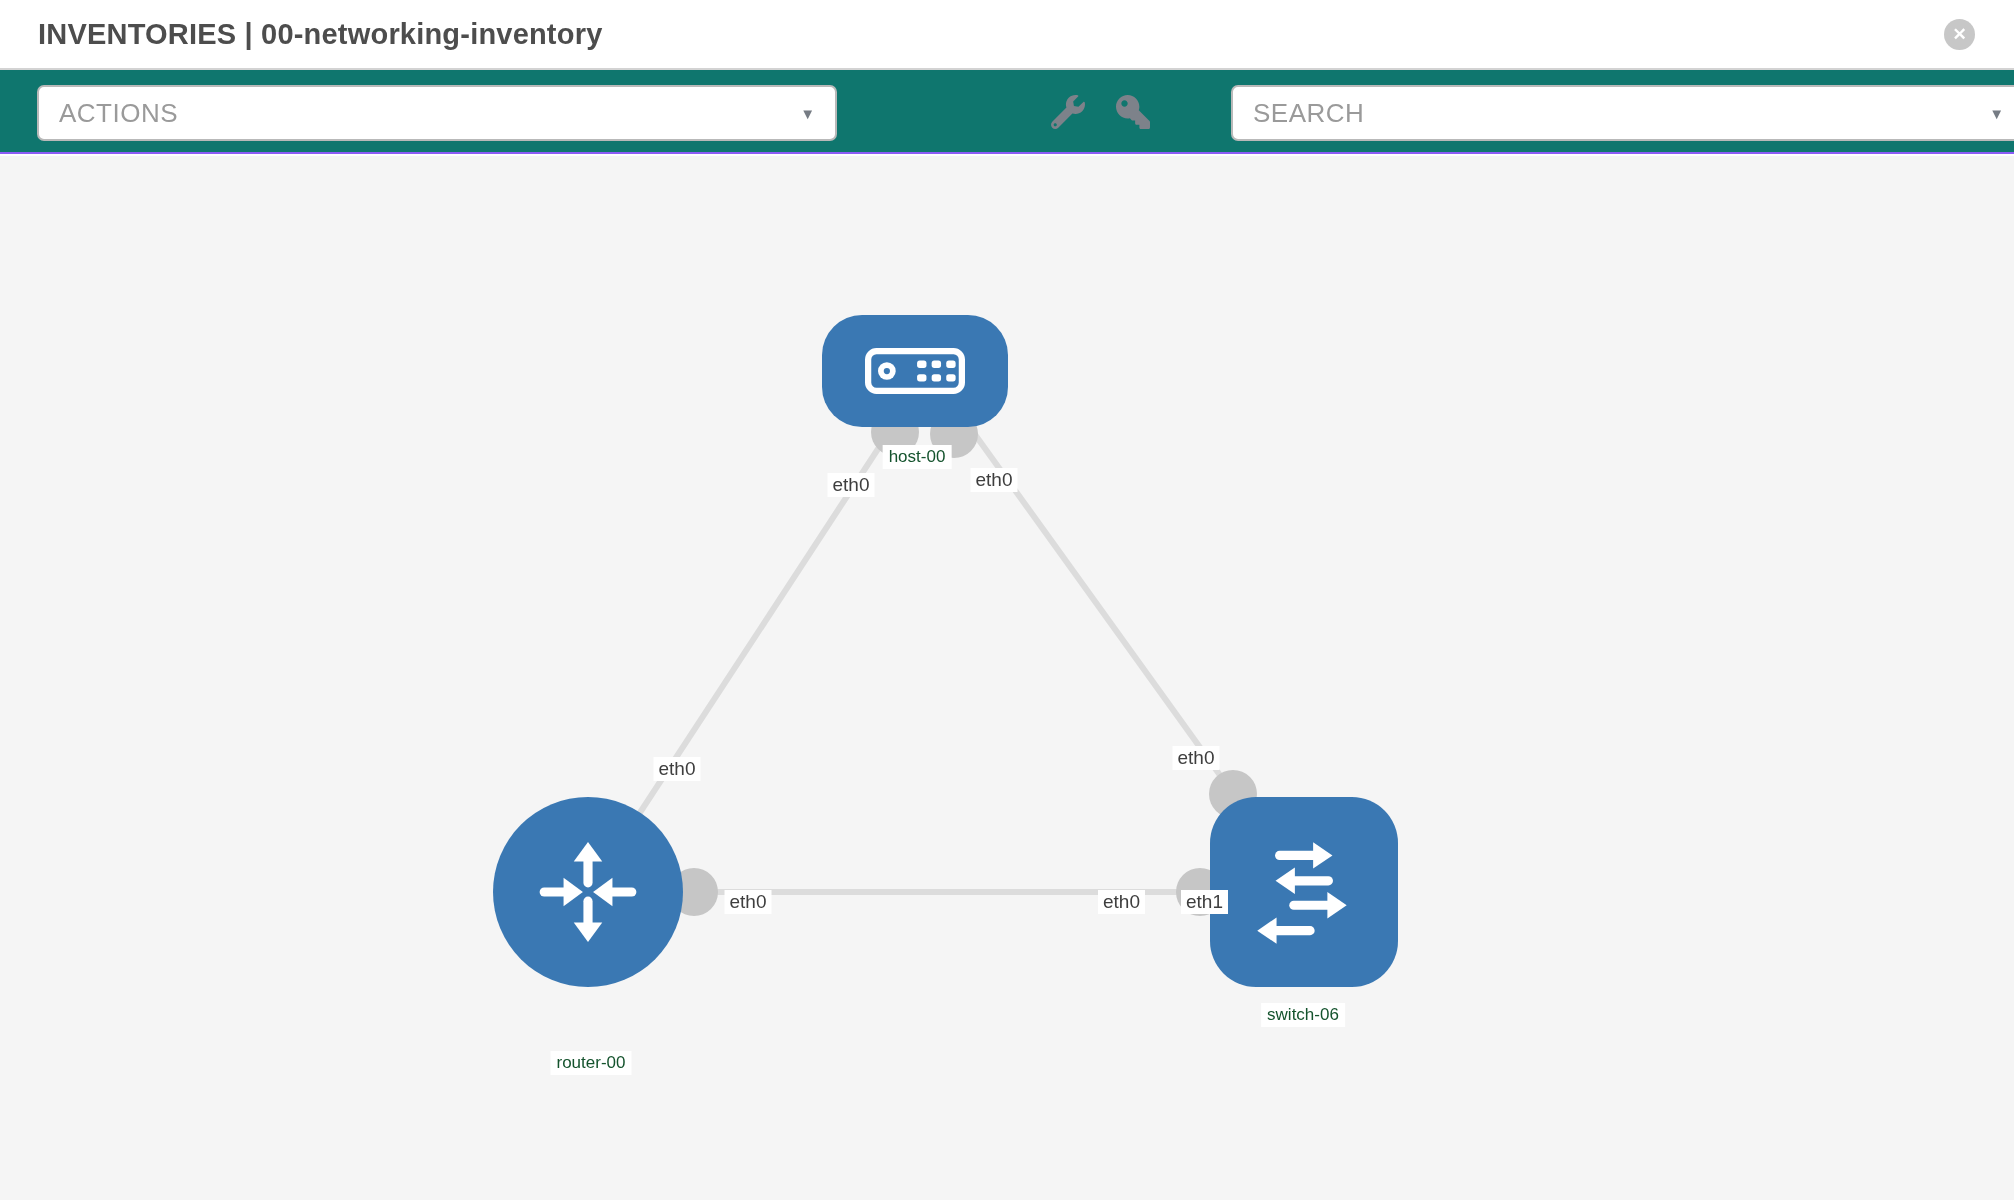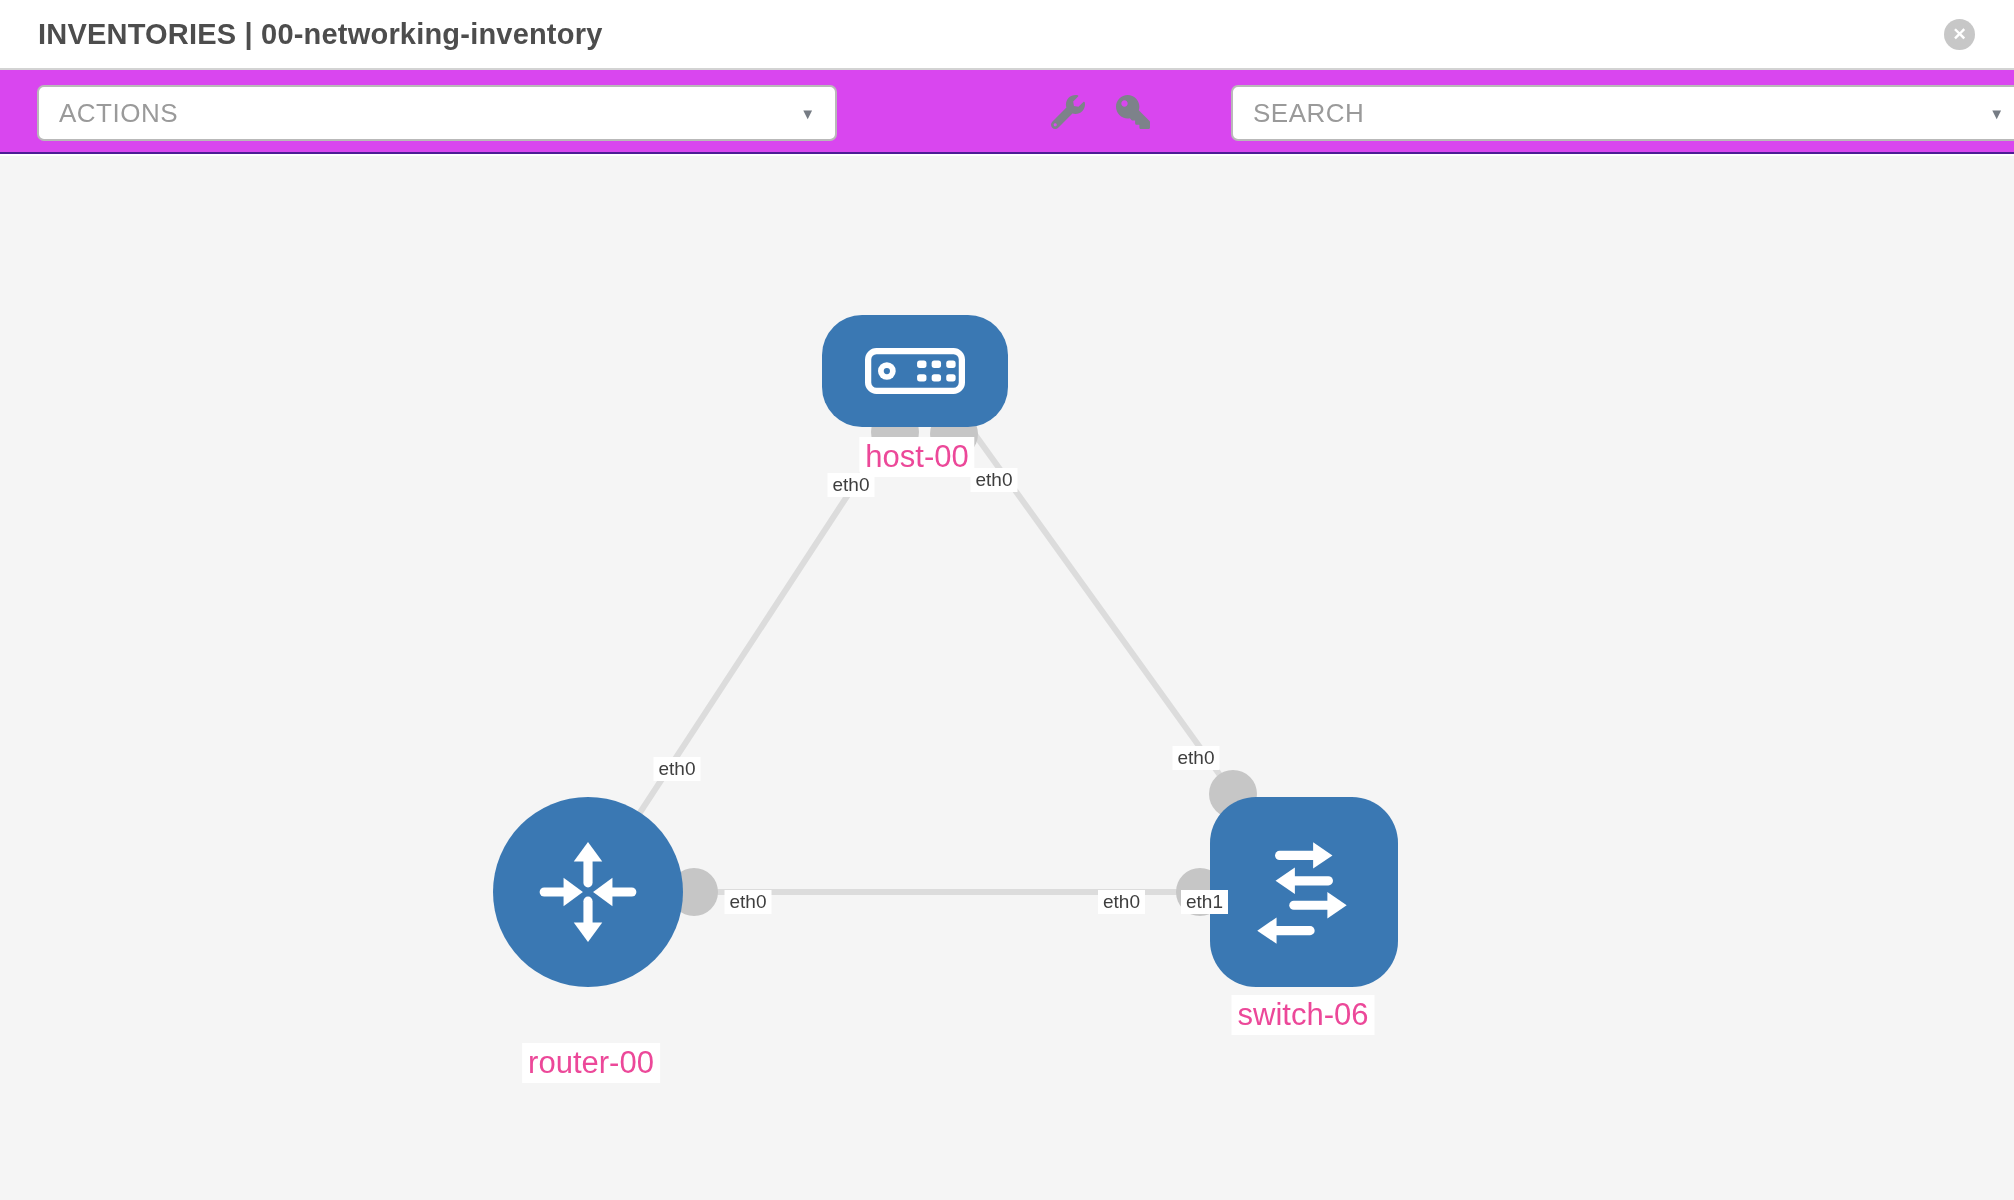--- a/index.html
+++ b/index.html
@@ -7,41 +7,41 @@
   body { font-family:"Liberation Sans","DejaVu Sans",sans-serif; position:relative; overflow:hidden; }
   .app { position:absolute; inset:0; width:2014px; height:1200px; }
 
   
   .header { position:absolute; left:0; top:0; width:2014px; height:70px; background:#ffffff; border-bottom:2px solid #d3d3d3; }
   .title { position:absolute; left:38px; top:18px; font-size:29px; font-weight:bold; color:#4d4d4d; letter-spacing:0.2px; }
   .close-btn { position:absolute; left:1944px; top:19px; width:31px; height:31px; border-radius:50%; background:#c7c7c7; border:none; cursor:pointer; display:flex; align-items:center; justify-content:center; }
   .close-btn span { color:#ffffff; font-size:17px; font-weight:bold; line-height:1; }
 
   
-  .toolbar { position:absolute; left:0; top:70px; width:2014px; height:84px; background:#d946ef; border-bottom:2px solid #4c1d95; }
+  .toolbar { position:absolute; left:0; top:70px; width:2014px; height:84px; background:#0f766e; border-bottom:2px solid #8b5cf6; }
   .select { position:absolute; top:15px; height:56px; background:#ffffff; border:2px solid #b9b9b9; border-radius:7px; display:flex; align-items:center; cursor:pointer; }
   .select-actions { left:37px; width:800px; }
   .select-search { left:1183px; width:795px;margin-left:48px; }
   .select-label { margin-left:20px; font-size:26px; color:#9a9a9a; letter-spacing:0.5px; }
   .caret { position:absolute; right:20px; top:50%; transform:translateY(-50%); font-size:15px; color:#767c84; }
   .icon-btn { position:absolute; top:13px; width:46px; height:58px; background:transparent; border:none; cursor:pointer; display:flex; align-items:center; justify-content:center; }
   .icon-btn.wrench { left:1045px; }
   .icon-btn.key { left:1110px; }
 
   
   .canvas { position:absolute; left:0; top:156px; width:2014px; height:1044px; background:#f5f5f5; }
   .links-layer { position:absolute; left:0; top:0; }
 
   .node { position:absolute; background:#3a78b3; display:flex; align-items:center; justify-content:center; cursor:pointer; }
   .node-host { left:822px; top:159px; width:186px; height:112px; border-radius:40px; }
   .node-router { left:493px; top:641px; width:190px; height:190px; border-radius:50%; }
   .node-switch { left:1210px; top:641px; width:188px; height:190px; border-radius:46px; }
 
   .chip { position:absolute; background:#ffffff; color:#3e3e3e; white-space:nowrap; transform:translate(-50%,-50%); }
-  .node-label { font-size:31px; color:#ec4899; padding:2px 6px; z-index:4; }
+  .node-label { font-size:17px; color:#14532d; padding:2px 6px; z-index:4; }
   .if-label { font-size:19px; padding:1px 5px; z-index:4;margin-top:16px; }
   .if-left-anchor { transform:translate(0,-50%); }
 
   
   .zoom-panel { position:absolute; left:1622px; top:927px; width:392px; height:117px; background:#ffffff; border-left:2px solid #cbcbcb; border-top:2px solid #cbcbcb; border-top-left-radius:5px; z-index:6; }
   .zoom-value { position:absolute; left:132px; top:6px; width:140px; text-align:center; font-size:23px; color:#161616; }
   .zoom-minus { position:absolute; left:24px; top:46px; width:34px; height:26px; background:transparent; border:none; cursor:pointer; }
   .zoom-minus i { position:absolute; left:4px; top:10px; width:26px; height:7px; border-radius:3.5px; background:#8d929a; }
   .zoom-plus { position:absolute; left:348px; top:44px; width:30px; height:30px; background:transparent; border:none; cursor:pointer; }
   .zoom-plus i.h { position:absolute; left:2px; top:11px; width:26px; height:7px; border-radius:3.5px; background:#8d929a; }

